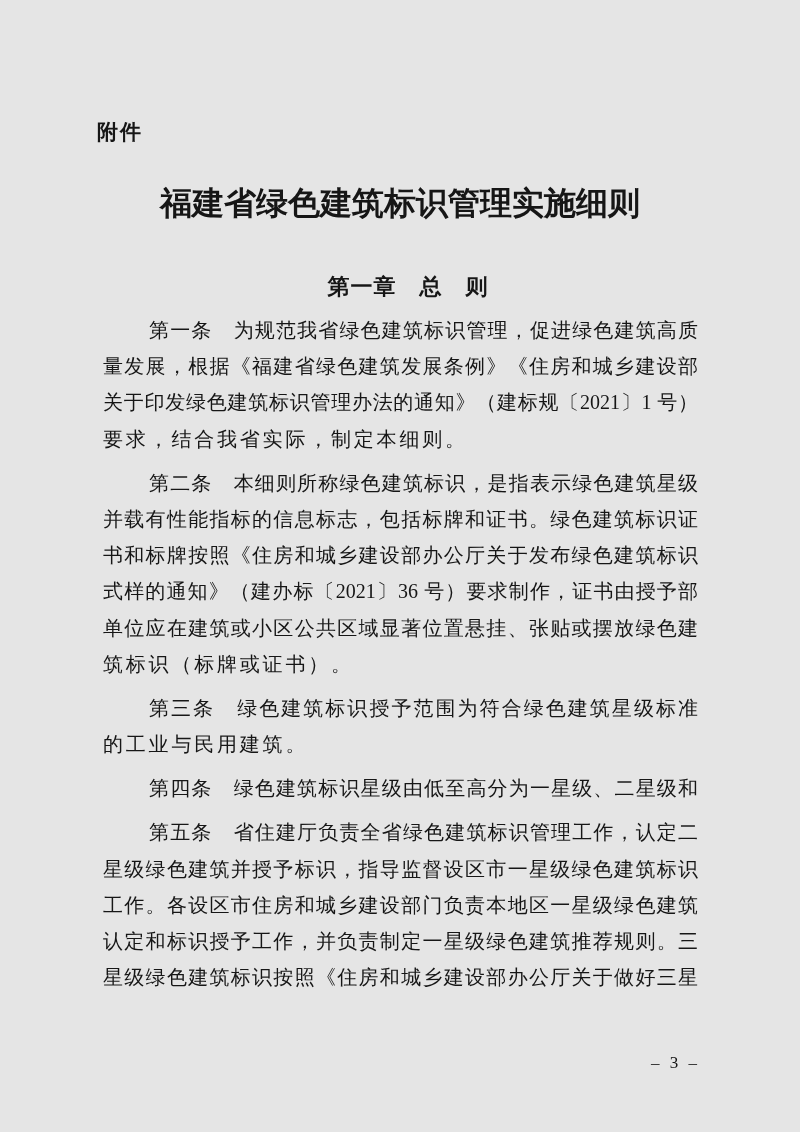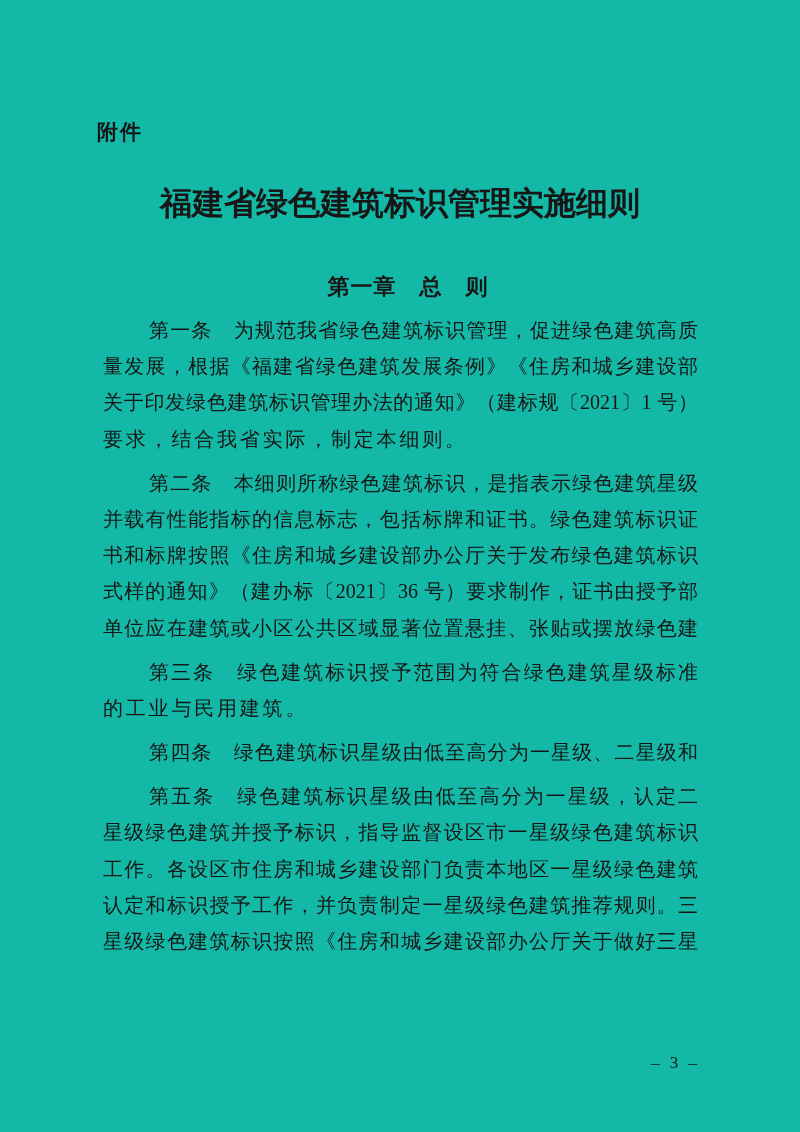--- a/index.html
+++ b/index.html
@@ -1,20 +1,20 @@
 <!DOCTYPE html>
 <html><head>
 <meta charset="utf-8">
 <style>
   html, body { margin: 0; padding: 0; background: #ffffff; }
   .page {
     position: relative;
     width: 800px;
     height: 1132px;
-    background: #14b8a6;
+    background: #e5e5e5;
     color: #161616;
     font-family: "Liberation Serif", "DejaVu Serif", serif;
     overflow: hidden;
   }
   .attachment {
     position: absolute;
     left: 97px;
     top: 121px;
     font-family: "Liberation Sans", "DejaVu Sans", sans-serif;
     font-size: 21px;
@@ -95,30 +95,31 @@
         <div class="line jl">量发展，根据《福建省绿色建筑发展条例》《住房和城乡建设部</div>
         <div class="line jl">关于印发绿色建筑标识管理办法的通知》（建标规〔2021〕1 号）</div>
         <div class="line">要求，结合我省实际，制定本细则。</div>
       </div>
       <div class="para">
         <div class="line ind jl">第二条　本细则所称绿色建筑标识，是指表示绿色建筑星级</div>
         <div class="line jl">并载有性能指标的信息标志，包括标牌和证书。绿色建筑标识证</div>
         <div class="line jl">书和标牌按照《住房和城乡建设部办公厅关于发布绿色建筑标识</div>
         <div class="line jl">式样的通知》（建办标〔2021〕36 号）要求制作，证书由授予部</div>
         <div class="line jl">单位应在建筑或小区公共区域显著位置悬挂、张贴或摆放绿色建</div>
+        <div class="line">筑标识（标牌或证书）。</div>
       </div>
       <div class="para">
         <div class="line ind jl">第三条　绿色建筑标识授予范围为符合绿色建筑星级标准</div>
         <div class="line">的工业与民用建筑。</div>
       </div>
       <div class="para">
         <div class="line ind jl">第四条　绿色建筑标识星级由低至高分为一星级、二星级和</div>
       </div>
       <div class="para">
-        <div class="line ind jl">第五条　绿色建筑标识星级由低至高分为一星级，认定二</div>
+        <div class="line ind jl">第五条　省住建厅负责全省绿色建筑标识管理工作，认定二</div>
         <div class="line jl">星级绿色建筑并授予标识，指导监督设区市一星级绿色建筑标识</div>
         <div class="line jl">工作。各设区市住房和城乡建设部门负责本地区一星级绿色建筑</div>
         <div class="line jl">认定和标识授予工作，并负责制定一星级绿色建筑推荐规则。三</div>
         <div class="line jl">星级绿色建筑标识按照《住房和城乡建设部办公厅关于做好三星</div>
       </div>
     </div>
 
   <div class="pagenum">– 3 –</div>
 </div>
 

